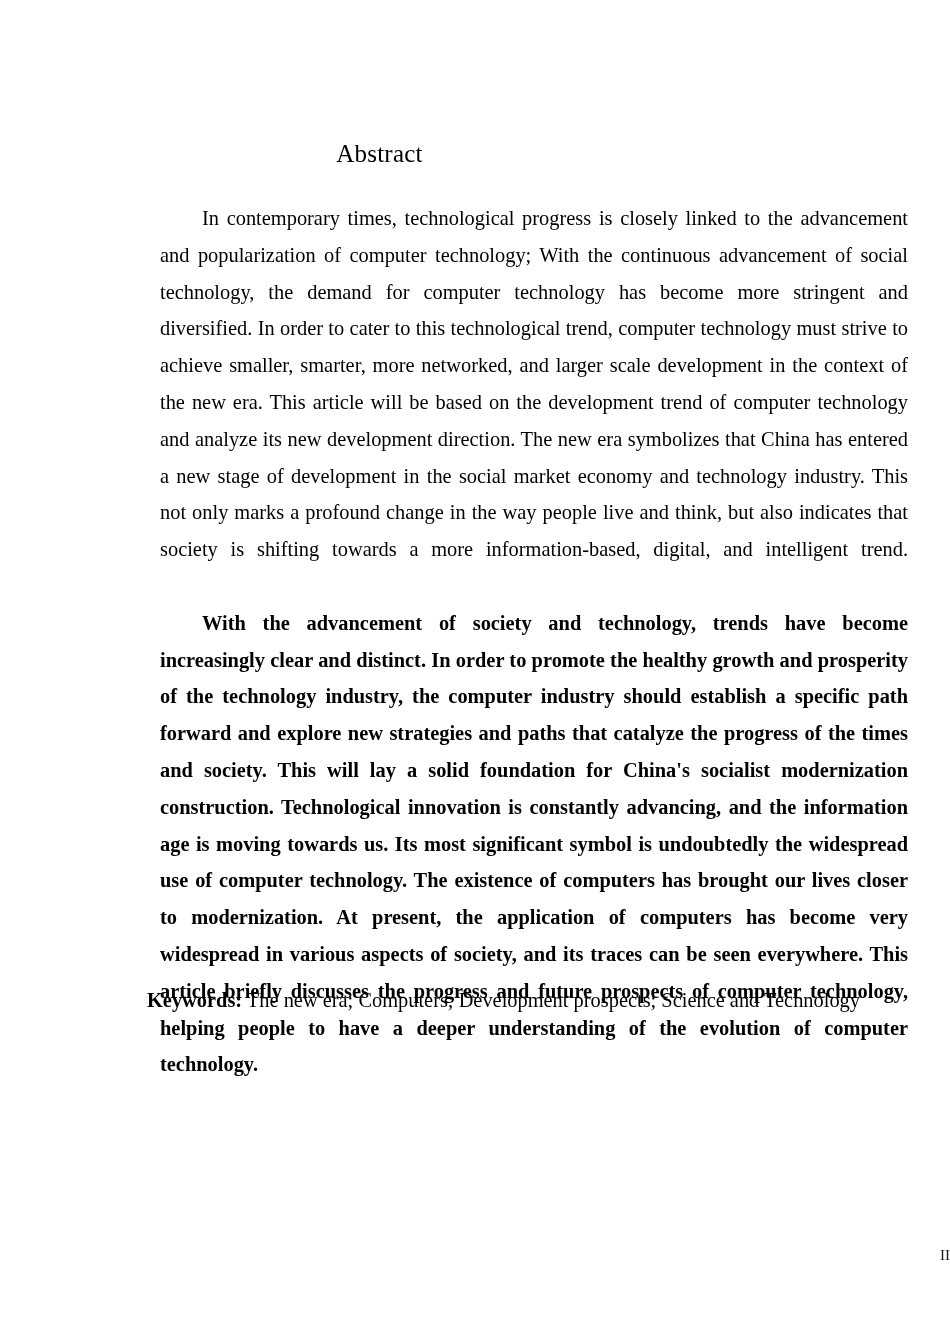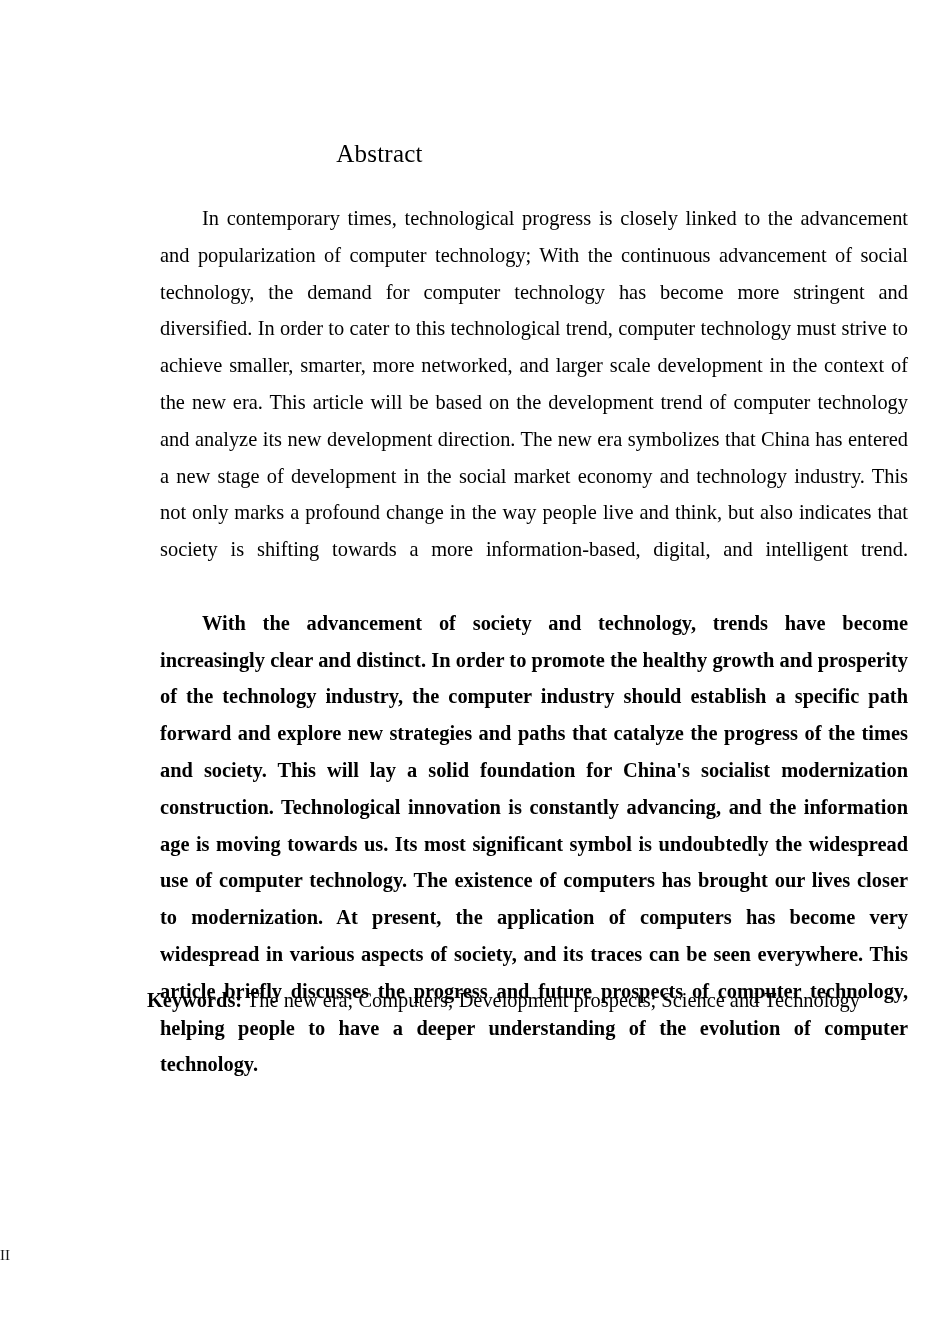--- a/index.html
+++ b/index.html
@@ -86,21 +86,21 @@
   .keywords-value {
     font-weight: 400;
   }
 
   
   .page-number {
     position: absolute;
     top: 1245px;
     left: 0;
     width: 950px;
-    text-align: left;
+    text-align: right;
     font-size: 15px;
     line-height: 20px;
     color: #1a1a1a;
   }
 </style>
 </head>
 <body>
 
 <div class="page">
 

